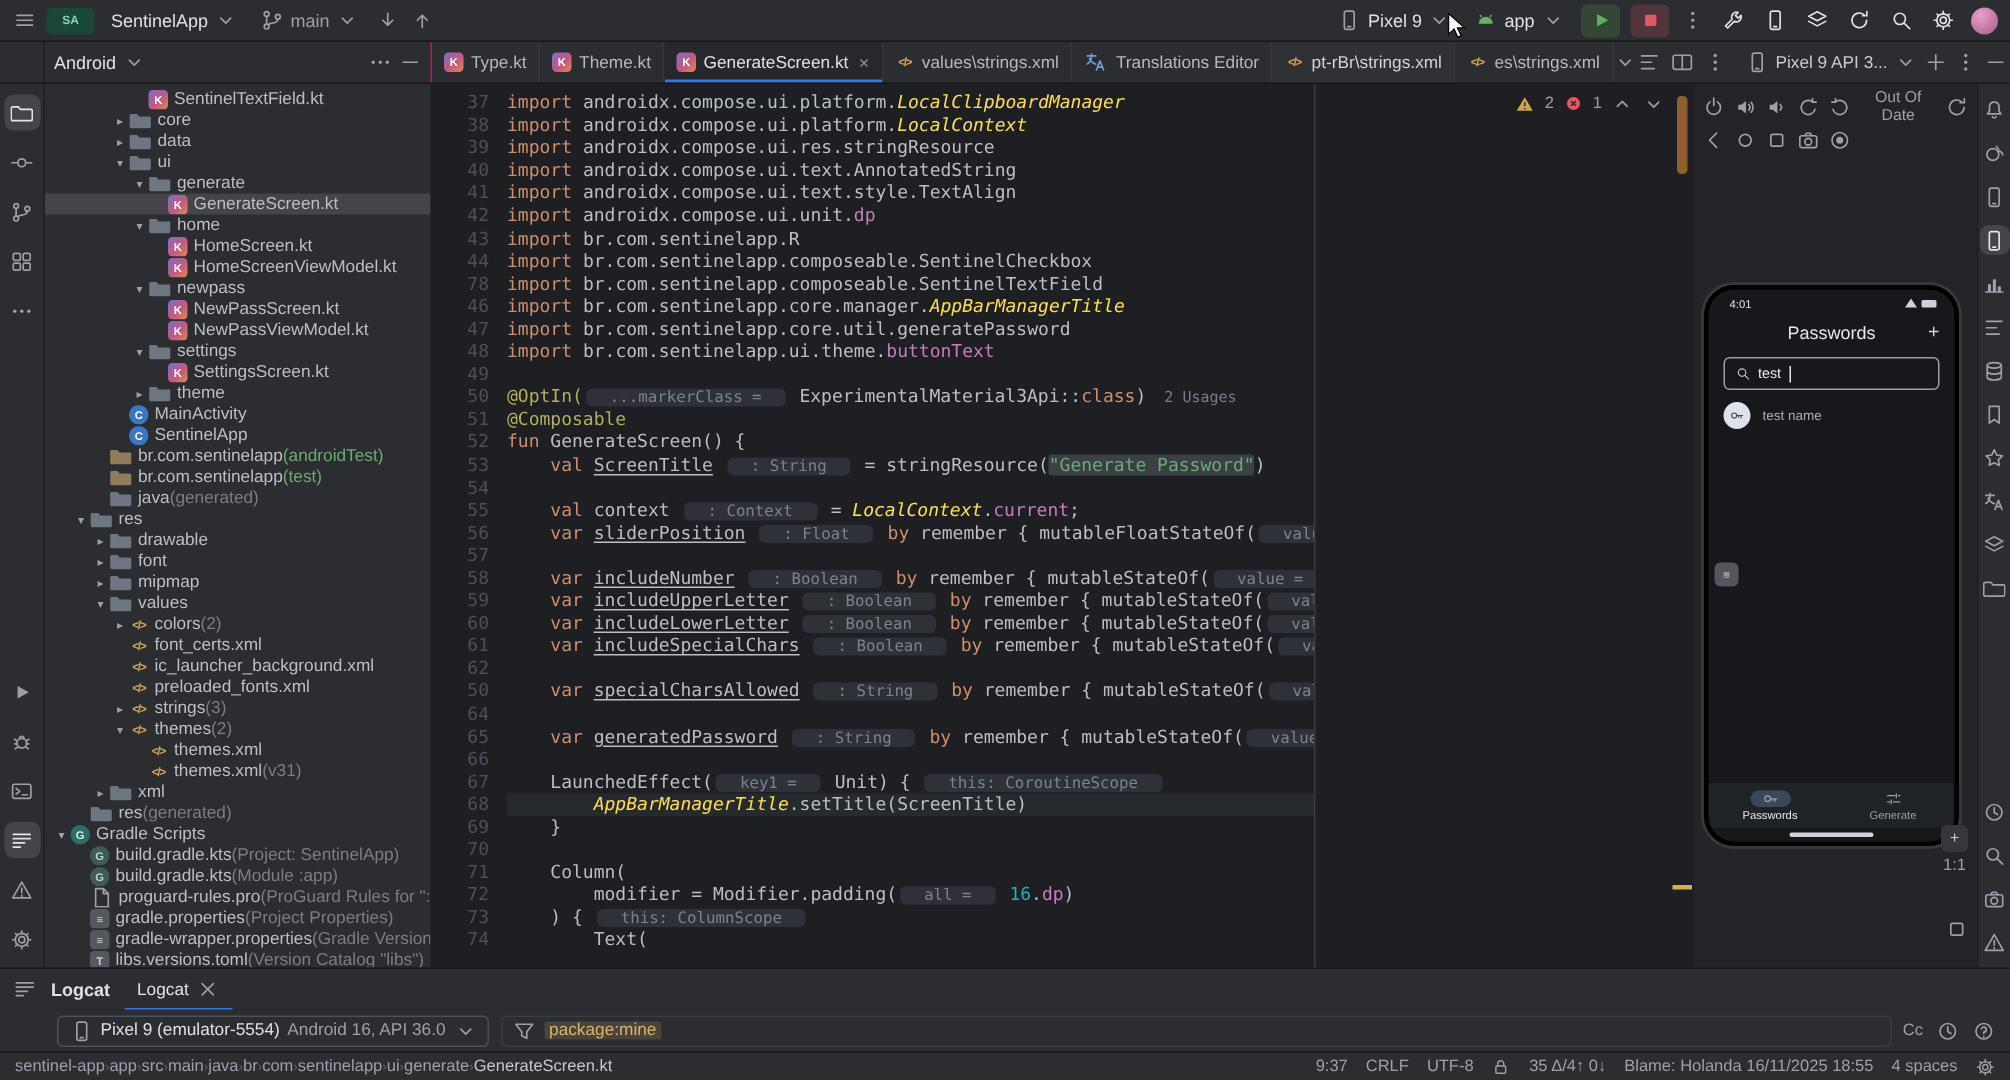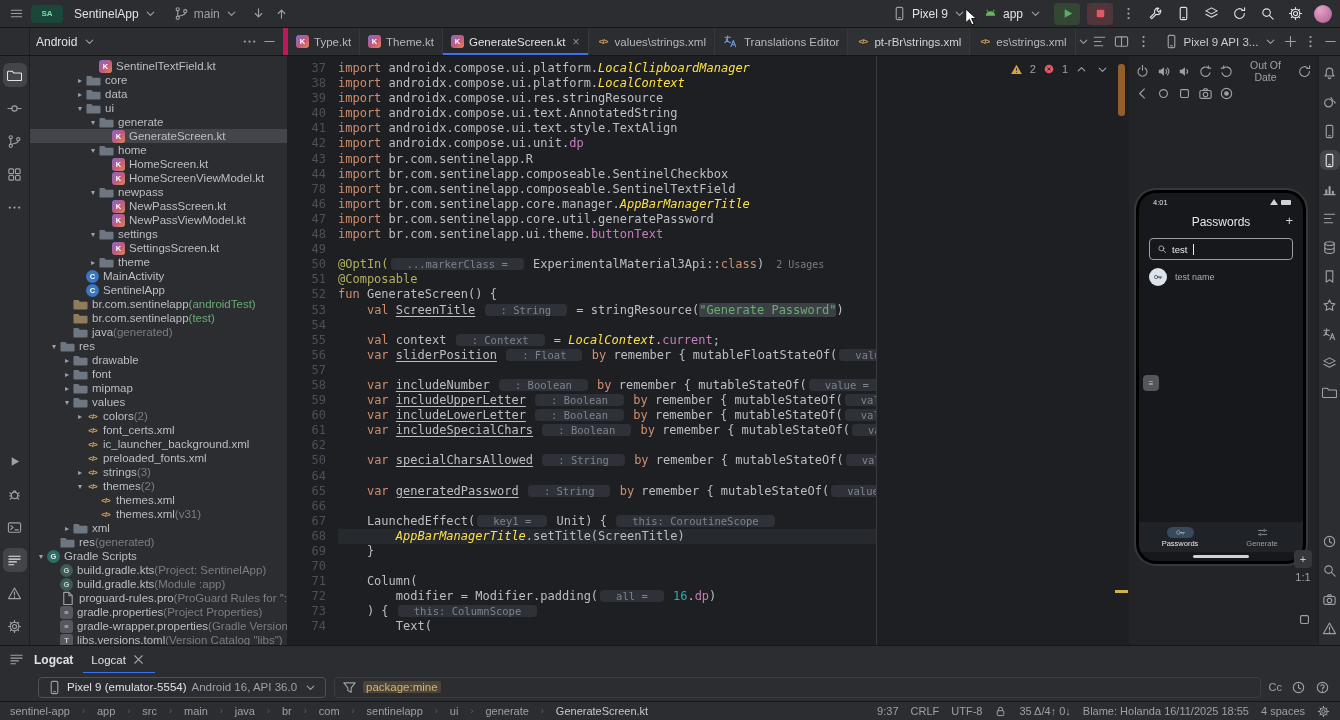--- a/index.html
+++ b/index.html
@@ -18,21 +18,21 @@
   .rsbt { width:26px; height:22px; border-radius:4px; display:flex; align-items:center; justify-content:center; }
   .rsbt.run { background:rgba(87,166,74,.22); color:#5fad65; }
   .rsbt.stp { background:rgba(229,87,101,.2); color:#e55765; }
   .spacer { flex:1; }
   .avatar { width:18px; height:18px; border-radius:50%; background:radial-gradient(circle at 35% 30%,#e8a0c9,#a85b8d); flex:none; }
   .tbtn { width:24px; height:22px; border-radius:4px; display:flex; align-items:center; justify-content:center; }
 
   
   .tabrow { height:28px; flex:none; background:#2b2d30; border-bottom:1px solid #151619; display:flex; align-items:stretch; overflow:hidden; }
   .strip-spacer { width:30px; flex:none; border-right:1px solid #1e1f22; }
-  .view-sel { width:258px; flex:none; display:flex; align-items:center; gap:4px; padding:0 6px; border-right:5px solid #be185d; }
+  .view-sel { width:258px; flex:none; display:flex; align-items:center; gap:4px; padding:0 6px; border-right:1px solid #be185d; }
   .tabs { display:flex; align-items:stretch; }
   .tab { display:flex; align-items:center; gap:5px; padding:0 8px; font-size:11.5px; color:#b4b8bf; border-right:1px solid #36383c; white-space:nowrap; }
   .tab.active { background:#26282c; color:#dfe1e5; box-shadow:inset 0 -2px 0 #3574f0; }
   .tab.semi { background:#2f3134; color:#d0d3d8; }
   .tab .x { color:#8d9097; font-size:12px; margin-left:2px; }
   .fi { width:13px; height:13px; border-radius:3px; display:inline-flex; align-items:center; justify-content:center; font:700 7.5px "Liberation Sans",sans-serif; flex:none; }
   .fi-kotlin { background:linear-gradient(135deg,#7f6cc9,#c4597e 55%,#e08a4e); color:#fff; }
   .fi-class { background:#3b76c2; border-radius:50%; color:#fff; }
   .fi-xml { color:#d5a458; background:none; font-size:8px; letter-spacing:-1px; }
   .fi-gradle { background:#2f6e68; border-radius:50%; color:#d8efe9; }
@@ -116,21 +116,21 @@
   
   .logcatbar { height:28px; flex:none; background:#2b2d30; border-top:1px solid #151619; display:flex; align-items:center; gap:10px; padding:0 8px; }
   .lc-title { font-weight:bold; }
   .lc-tab { display:flex; align-items:center; gap:5px; height:28px; padding:0 8px; box-shadow:inset 0 -2px 0 #3574f0; color:#dfe1e5; font-size:11.5px; }
   .runrow { height:28px; flex:none; background:#2b2d30; display:flex; align-items:center; gap:8px; padding:0 10px 0 38px; }
   .devsel { display:flex; align-items:center; gap:5px; height:21px; border:1px solid #4e5157; border-radius:4px; padding:0 7px; max-width:300px; white-space:nowrap; font-size:11.5px; }
   .filterbox { flex:1; height:21px; border:1px solid #3a3d41; border-radius:4px; display:flex; align-items:center; gap:6px; padding:0 6px; }
   .fchip { color:#d8b46a; background:rgba(216,180,106,.18); border-radius:2px; padding:0 3px; font-size:11.5px; }
   .cc { font-size:11px; color:#9da0a8; letter-spacing:0; }
   .statusbar { height:19px; flex:none; background:#2b2d30; border-top:1px solid #151619; display:flex; align-items:center; padding:0 10px; font-size:11px; color:#9da0a8; gap:10px; }
-  .crumbs { display:flex; align-items:center; gap:12px; white-space:nowrap; overflow:hidden; }
+  .crumbs { display:flex; align-items:center; gap:0; white-space:nowrap; overflow:hidden; }
   .crumb { color:#9da0a8; } .crumb.last { color:#c5c8cd; }
   .csep { color:#5f636a; font-size:9px; }
   .sbright { margin-left:auto; display:flex; align-items:flex-start; gap:12px; white-space:nowrap; }
   .sbright .icn { width:13px; height:13px; } .sbright svg { width:13px; height:13px; }
   .cursor { position:absolute; left:964px; top:8px; z-index:99; pointer-events:none; }
 </style>
 </head>
 <body>
 
 <div class="window">

